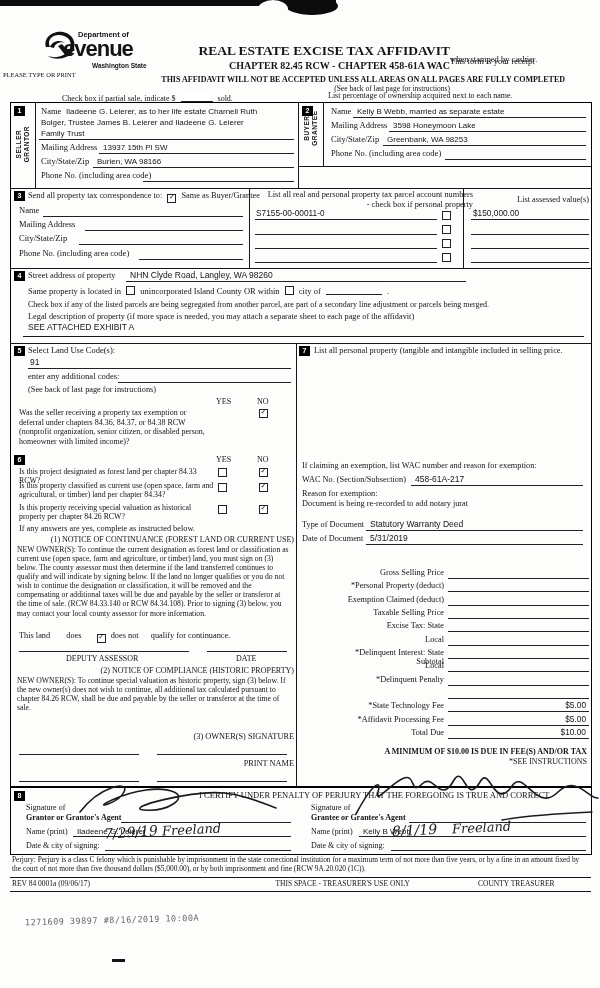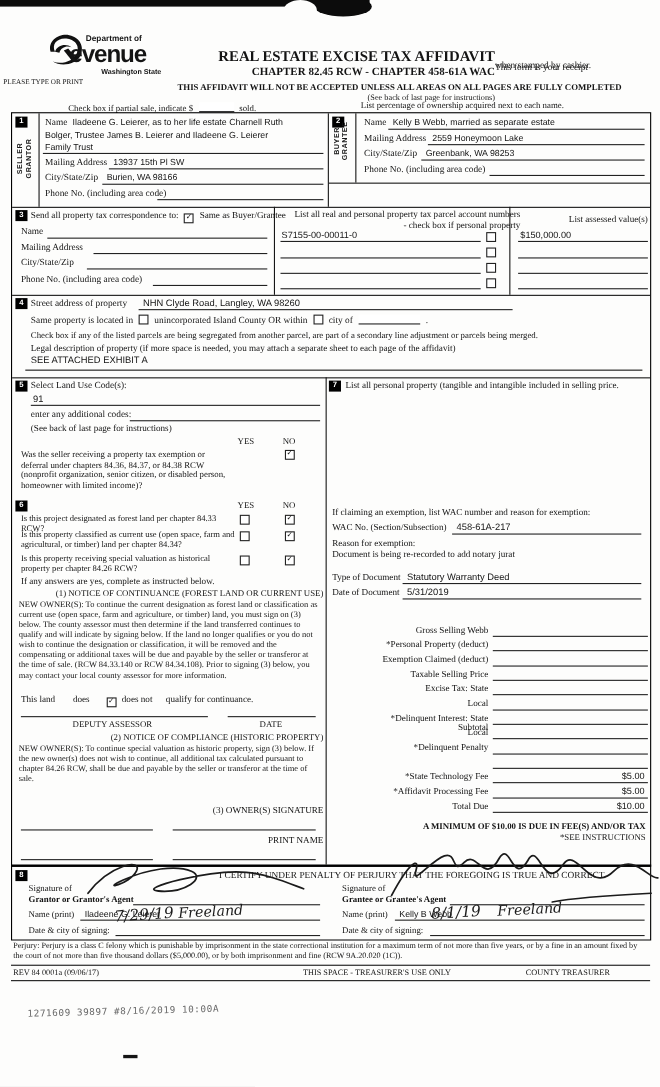--- a/index.html
+++ b/index.html
@@ -91,21 +91,21 @@
 
     <span class="secnum" style="left:291px;top:3px">2</span>
     <div class="vlabel" style="left:265px;top:17px">
       <div>BUYER</div>
       <div>GRANTEE</div>
     </div>
     <span class="t s85" style="left:320px;top:4px">Name</span>
     <span class="t s8 sans" style="left:346px;top:4px">Kelly B Webb, married as separate estate</span>
     <div class="ul" style="left:342px;top:14px;width:233px"></div>
     <span class="t s85" style="left:320px;top:18px">Mailing Address</span>
-    <span class="t s8 sans" style="left:382px;top:18px">2559 Honeymoon Lake</span>
+    <span class="t s8 sans" style="left:382px;top:18px">3598 Honeymoon Lake</span>
     <div class="ul" style="left:378px;top:28px;width:197px"></div>
     <span class="t s85" style="left:320px;top:32px">City/State/Zip</span>
     <span class="t s8 sans" style="left:376px;top:32px">Greenbank, WA 98253</span>
     <div class="ul" style="left:372px;top:42px;width:203px"></div>
     <span class="t s85" style="left:320px;top:46px">Phone No. (including area code)</span>
     <div class="ul" style="left:434px;top:56px;width:141px"></div>
 
     <span class="secnum" style="left:3px;top:88px">3</span>
     <div class="t s83" style="left:17px;top:88px">
       <span>Send all property tax correspondence to:</span>
@@ -216,21 +216,21 @@
     <div class="ul" style="left:400px;top:382px;width:172px"></div>
     <span class="t s83" style="left:291px;top:386px">Reason for exemption:</span>
     <span class="t s83" style="left:291px;top:396px">Document is being re-recorded to add notary jurat</span>
     <span class="t s83" style="left:291px;top:417px">Type of Document</span>
     <span class="t s85 sans" style="left:359px;top:417px">Statutory Warranty Deed</span>
     <div class="ul" style="left:355px;top:427px;width:217px"></div>
     <span class="t s83" style="left:291px;top:431px">Date of Document</span>
     <span class="t s85 sans" style="left:359px;top:431px">5/31/2019</span>
     <div class="ul" style="left:355px;top:441px;width:217px"></div>
 
-    <div class="t s83 rt" style="left:291px;top:465px;width:142px">Gross Selling Webb</div>
+    <div class="t s83 rt" style="left:291px;top:465px;width:142px">Gross Selling Price</div>
       <div class="ul" style="left:437px;top:475px;width:141px"></div>
       <div class="t s83 rt sans" style="left:437px;top:465px;width:138px"></div>
     <div class="t s83 rt" style="left:291px;top:478px;width:142px">*Personal Property (deduct)</div>
       <div class="ul" style="left:437px;top:488px;width:141px"></div>
       <div class="t s83 rt sans" style="left:437px;top:478px;width:138px"></div>
     <div class="t s83 rt" style="left:291px;top:492px;width:142px">Exemption Claimed (deduct)</div>
       <div class="ul" style="left:437px;top:502px;width:141px"></div>
       <div class="t s83 rt sans" style="left:437px;top:492px;width:138px"></div>
     <div class="t s83 rt" style="left:291px;top:505px;width:142px">Taxable Selling Price</div>
       <div class="ul" style="left:437px;top:515px;width:141px"></div>

